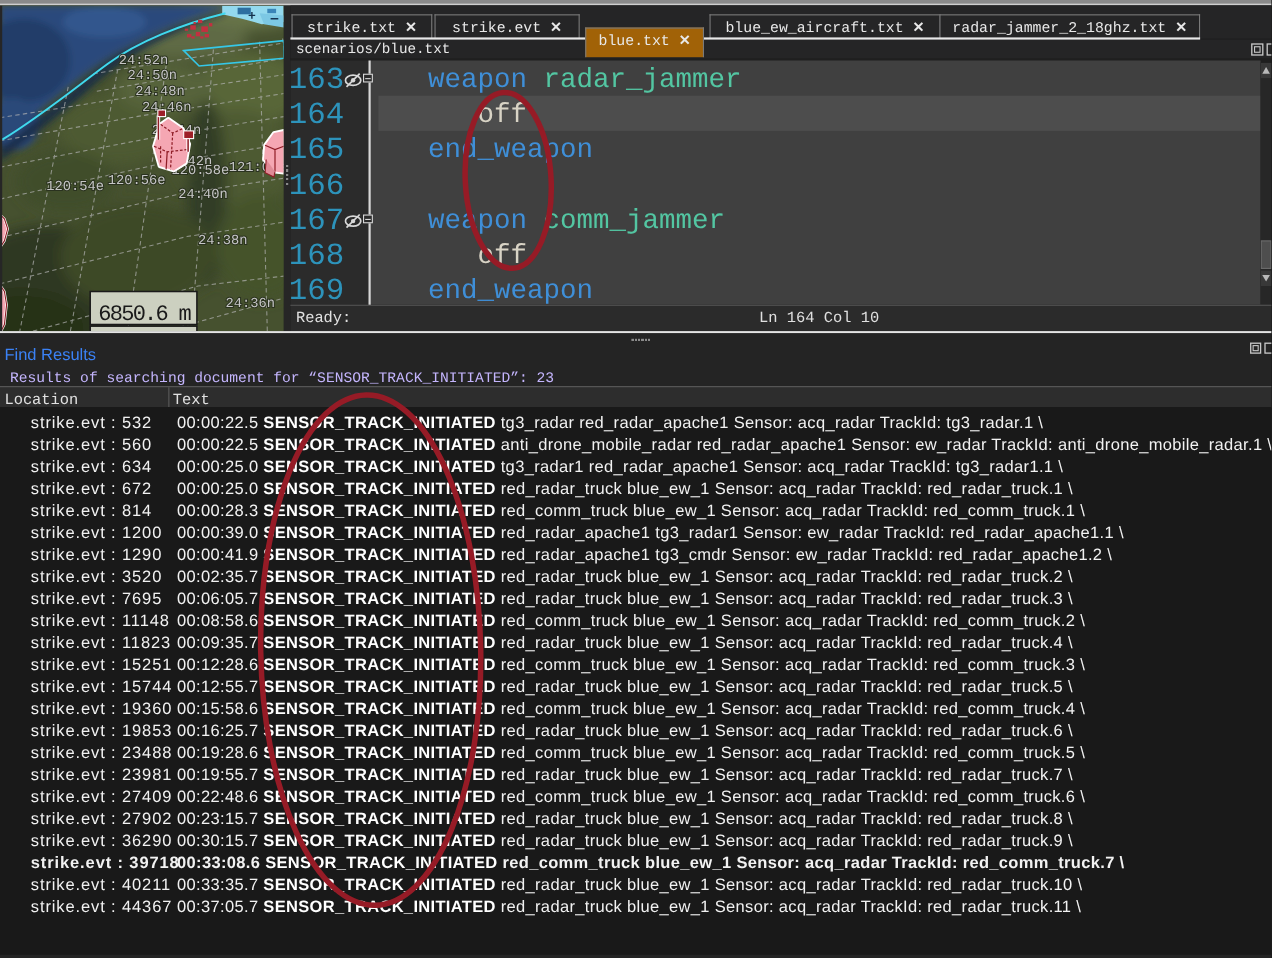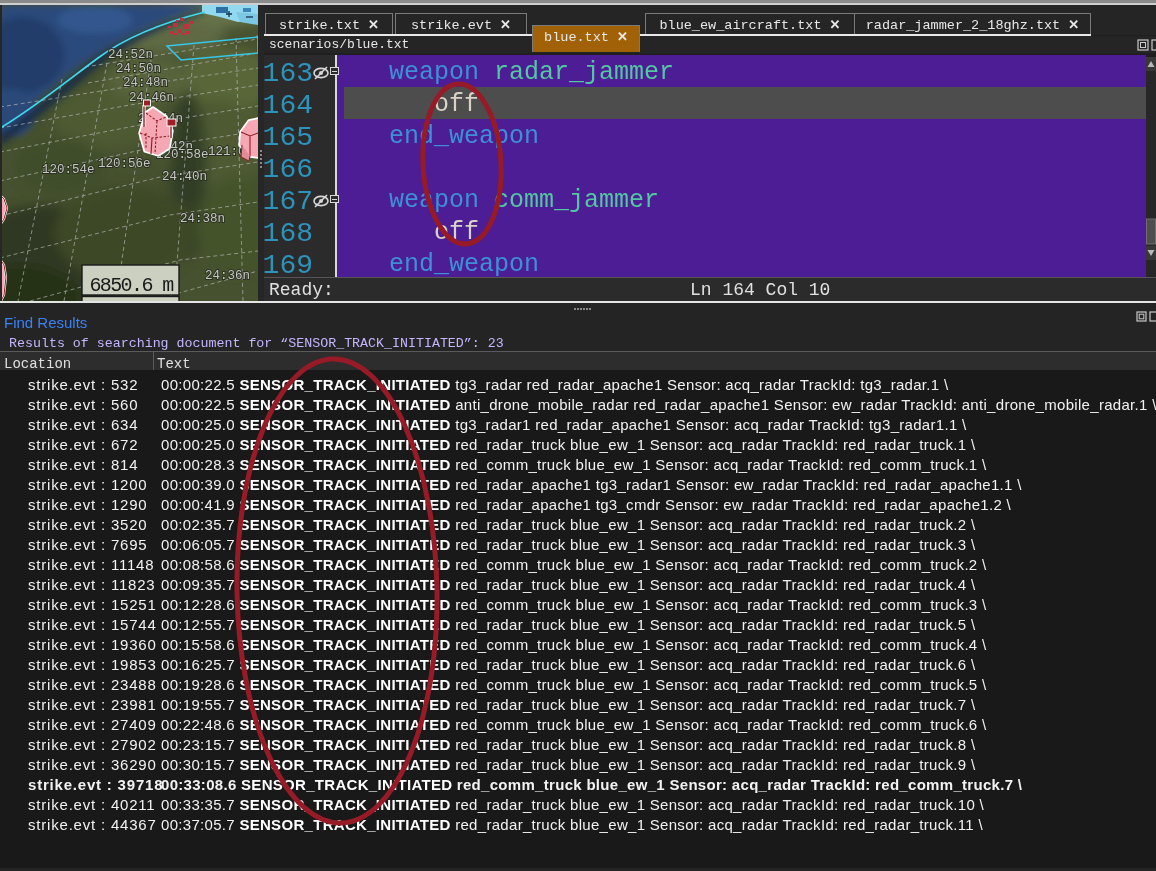--- a/index.html
+++ b/index.html
@@ -14,28 +14,28 @@
   #vsplit{left:258px;top:5px;width:6px;height:296px;background:#262626;}
   
   #editor{left:264px;top:5px;width:892px;height:297px;background:#1f1f1f;}
   #tabstrip{position:absolute;left:0;top:0;width:892px;height:30px;background:#252526;}
   .tab{position:absolute;top:8px;height:22px;background:#252526;border:1px solid #7a7a7a;border-bottom:none;color:#e8e8e8;font-size:13.5px;line-height:21px;text-align:center;white-space:nowrap;}
   .tab .x{font-family:"Liberation Sans",sans-serif;font-weight:bold;font-size:13px;}
   .tab.active{top:20px;height:27px;z-index:3;background:#a16207;}
   #tabline{position:absolute;left:0px;top:29px;width:827px;height:2px;background:#e8e8e8;z-index:2;}
   #pathrow{position:absolute;left:0;top:31px;width:892px;height:17px;background:#252526;color:#e8e8e8;font-size:13px;line-height:17px;padding-left:5px;}
   #gutter{position:absolute;left:0;top:50px;width:72px;height:222px;background:#2b2b2b;}
-  #codearea{position:absolute;left:72px;top:50px;width:810px;height:222px;background:#4c1d95;overflow:hidden;}
+  #codearea{position:absolute;left:72px;top:50px;width:810px;height:222px;background:#404040;overflow:hidden;}
   #vline{position:absolute;left:71px;top:50px;width:2px;height:222px;background:#d8d8d8;z-index:4;}
   .lnum{position:absolute;right:23px;width:60px;text-align:right;color:#2d93bb;font-size:28px;line-height:32px;}
   .crow{position:absolute;left:8px;width:802px;height:32px;font-size:25px;line-height:32px;white-space:pre;padding-top:2px;}
   .hl{background:#4d4d4d;}
   .kw{color:#3f8fd8;}.ty{color:#53c6a2;}.off{color:#d8d3c5;}
   #sbar{position:absolute;left:882px;top:52px;width:10px;height:220px;background:#272727;}
-  #statusbar{position:absolute;left:0;top:272px;width:892px;height:25px;background:#2b2b2b;border-top:1px solid #555;color:#e0e0e0;font-size:18px;line-height:24px;}
+  #statusbar{position:absolute;left:0;top:272px;width:892px;height:25px;background:#2b2b2b;border-top:1px solid #555;color:#e0e0e0;font-size:14px;line-height:24px;}
   
   #hsplit{left:0;top:301px;width:1156px;height:2px;background:#e4e4e4;}
   #findpanel{left:0;top:303px;width:1156px;height:568px;background:#242424;color:#d8d8d8;}
   #fr-title{position:absolute;left:4px;top:11px;font-family:"Liberation Sans",sans-serif;font-size:15px;color:#3b82f6;}
   #fr-sub{position:absolute;left:9px;top:33px;font-size:13.3px;color:#c4b5fd;}
   #fr-head{position:absolute;left:0;top:48px;width:1156px;height:21px;background:#2d2d2d;border-top:1px solid #5a5a5a;border-bottom:1px solid #0c0c0c;font-size:14px;line-height:19px;color:#e0e0e0;}
   #fr-body{position:absolute;left:0;top:67px;width:1156px;height:498px;background:#191919;font-family:"Liberation Sans",sans-serif;font-size:15px;color:#f2f2f2;}
   .frow{position:absolute;left:0;width:1156px;height:20px;line-height:20px;white-space:nowrap;overflow:hidden;}
   .loc{position:absolute;left:28px;letter-spacing:0.8px;}
   .txt{position:absolute;left:161px;white-space:nowrap;letter-spacing:0.3px;}

